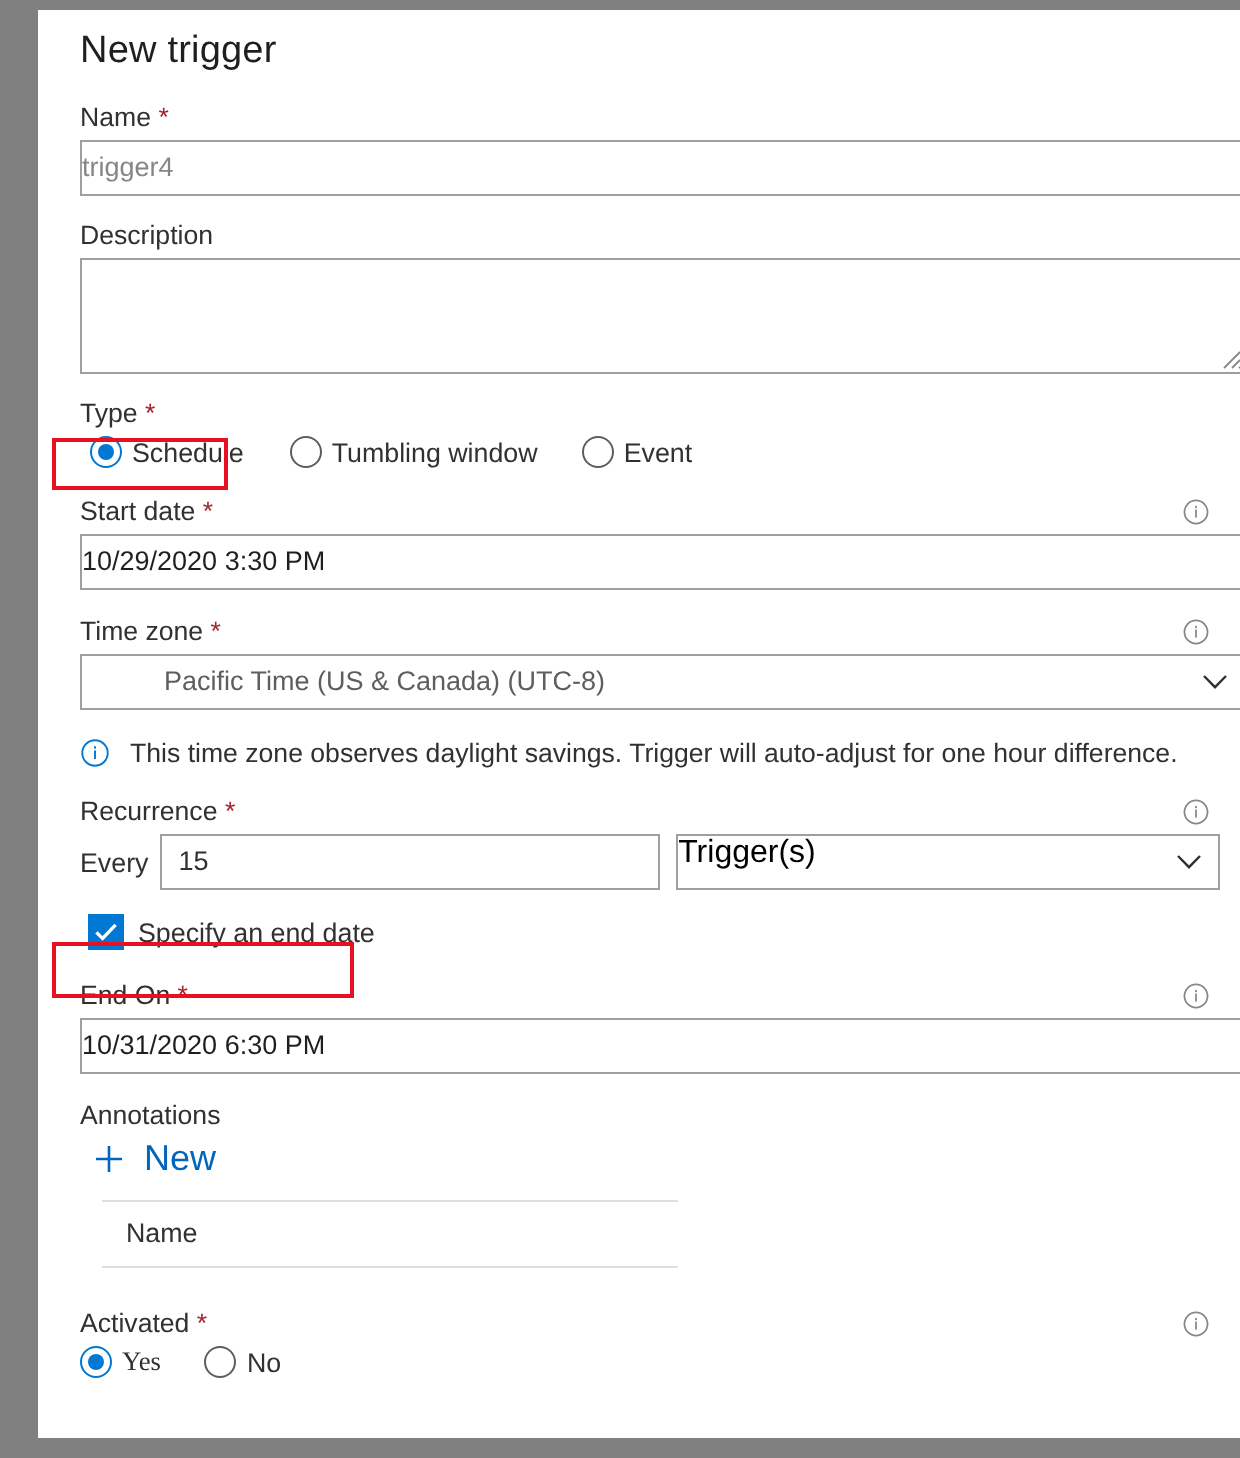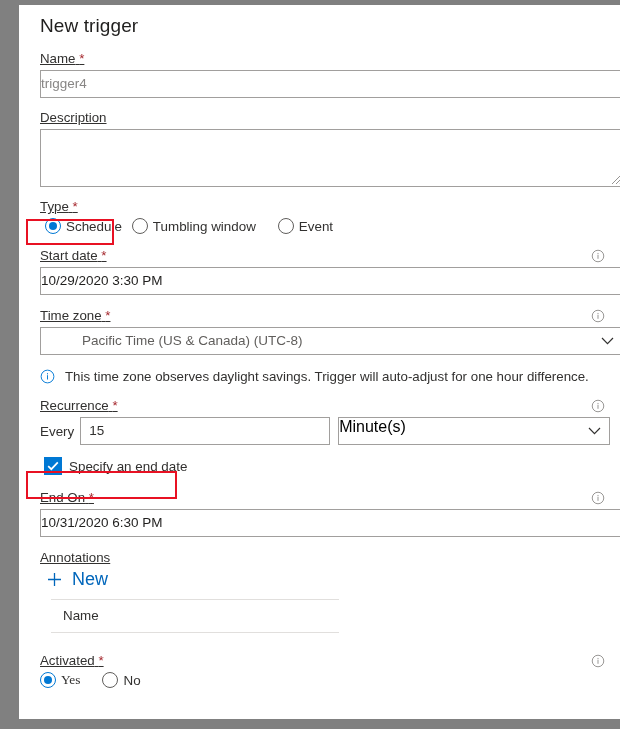--- a/index.html
+++ b/index.html
@@ -25,21 +25,20 @@
     margin: 10px 0 0 7px;
     letter-spacing: 0.1px;
   }
 
   .field { margin: 0 0 0 7px; position: relative; }
   .label {
     font-size: 13.3px;
     color: #323130;
     margin-bottom: 4px;
     display: block;
-    text-decoration: underline;
   }
   .req { color: #a4262c; font-size: 13.3px; }
 
   .textbox {
     display: block;
     width: 583px;
     height: 28px;
     line-height: 26px;
     border: 1px solid #a19f9d;
     background: #fff;
@@ -214,21 +213,21 @@
         <svg class="resize-grip" viewBox="0 0 11 11">
           <path d="M10,2 L2,10 M10,6 L6,10 M10,9.5 L9.5,10" stroke="#8a8886" stroke-width="0.9" fill="none"></path>
         </svg>
       </div>
     </div>
 
     
     <div class="field" style="margin-top:12px;">
       <span class="label"><span>Type</span> <span class="req">*</span></span>
       <div class="radio-row">
-        <div class="radio" style="margin-left:5px;margin-right:10px;">
+        <div class="radio" style="margin-left:5px;margin-right:23px;">
           <span class="rdot on"></span>
           <span class="rlabel">Schedule</span>
         </div>
         <div class="radio" style="margin-right:22px;">
           <span class="rdot"></span>
           <span class="rlabel">Tumbling window</span>
         </div>
         <div class="radio">
           <span class="rdot"></span>
           <span class="rlabel">Event</span>
@@ -278,21 +277,21 @@
       <span class="label"><span>Recurrence</span> <span class="req">*</span></span>
       <svg class="info-icon" style="top:1px;" viewBox="0 0 16 16">
         <circle cx="8" cy="8" r="6.6" fill="none" stroke="#8a8886" stroke-width="1"></circle>
         <rect x="7.5" y="6.6" width="1" height="4.6" fill="#8a8886"></rect>
         <rect x="7.5" y="4.5" width="1" height="1.3" fill="#8a8886"></rect>
       </svg>
       <div class="every-row">
         <span class="every-label">Every</span>
         <div class="small-box">15</div>
         <div class="unit-dd">
-          <div class="dd-text">Minute(s)</div>
+          <div class="dd-text">Trigger(s)</div>
           <svg class="chev" width="13" height="8" viewBox="0 0 13 8">
             <path d="M1,1 L6.5,6.6 L12,1" stroke="#323130" stroke-width="1.2" fill="none"></path>
           </svg>
         </div>
       </div>
     </div>
 
     
     <div class="checkbox-row" style="margin-top:12px;margin-left:11px;">
       <span class="cbox">

